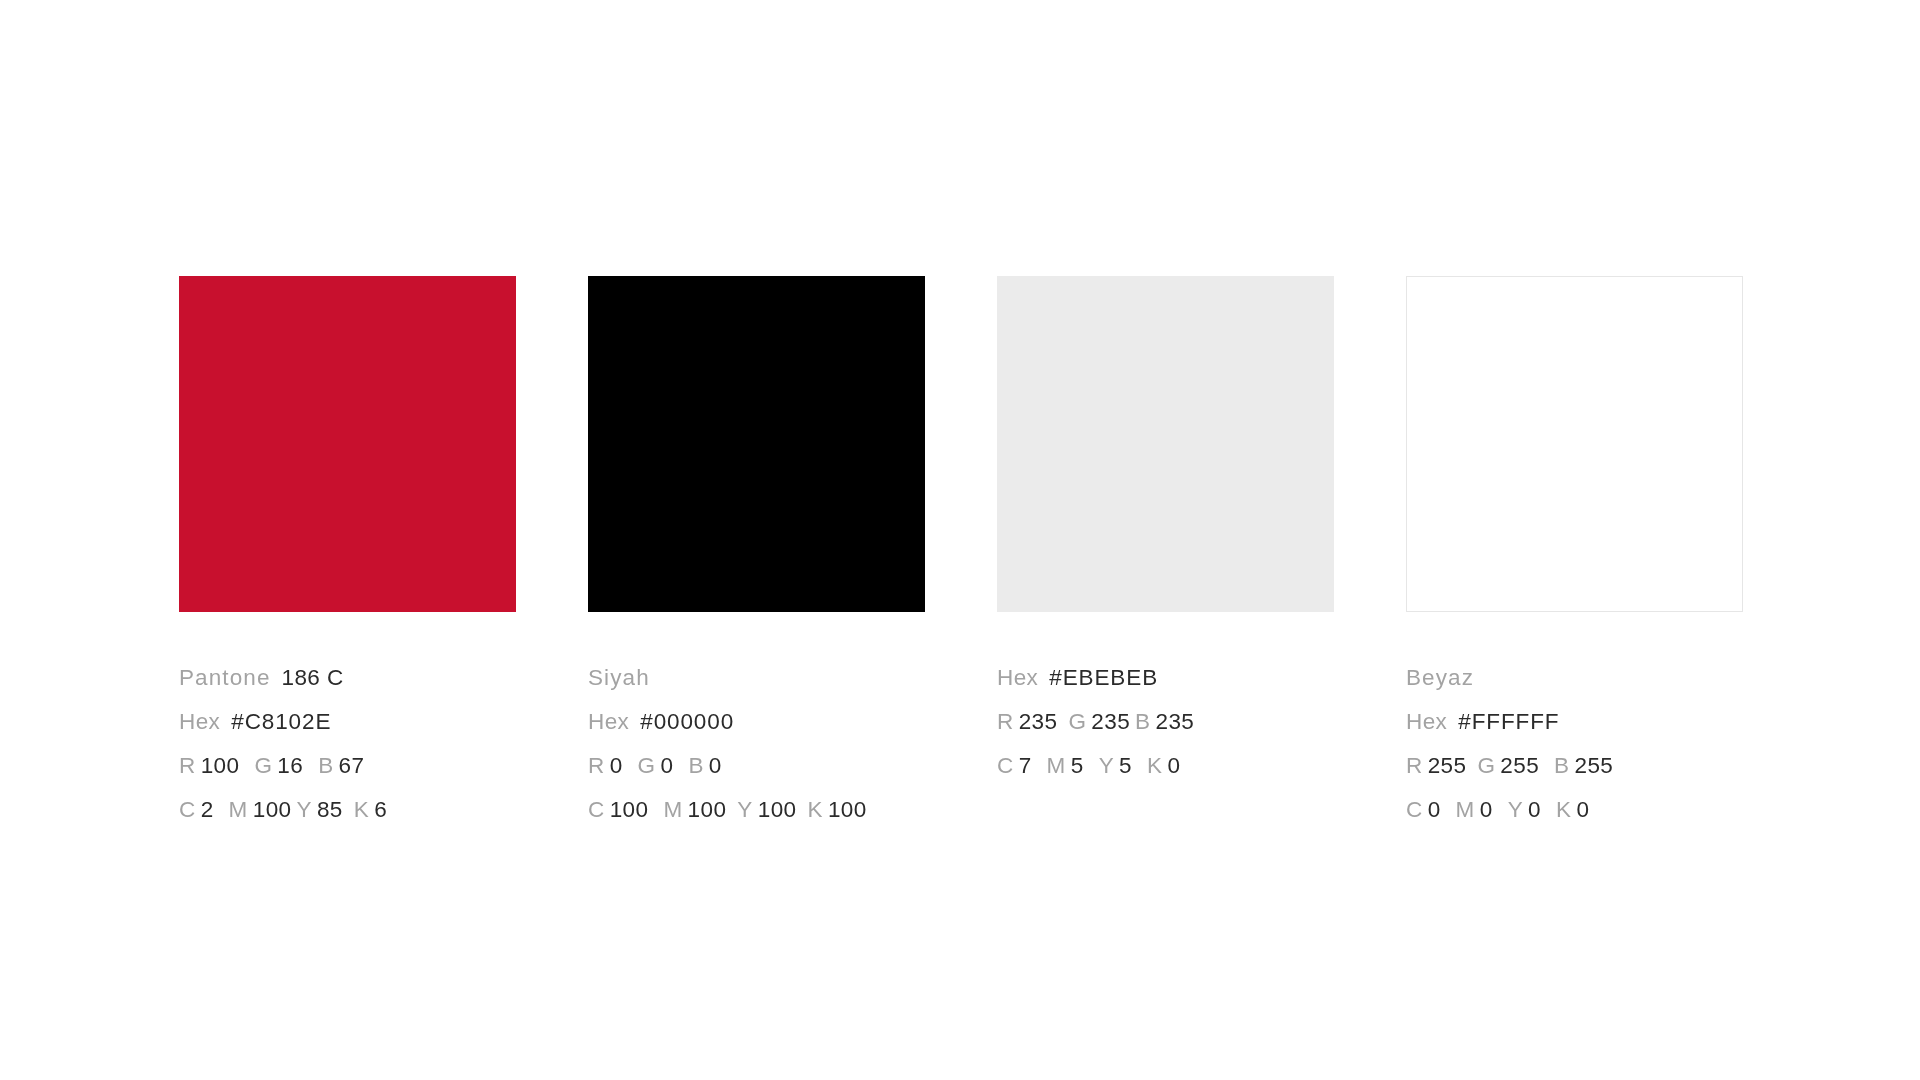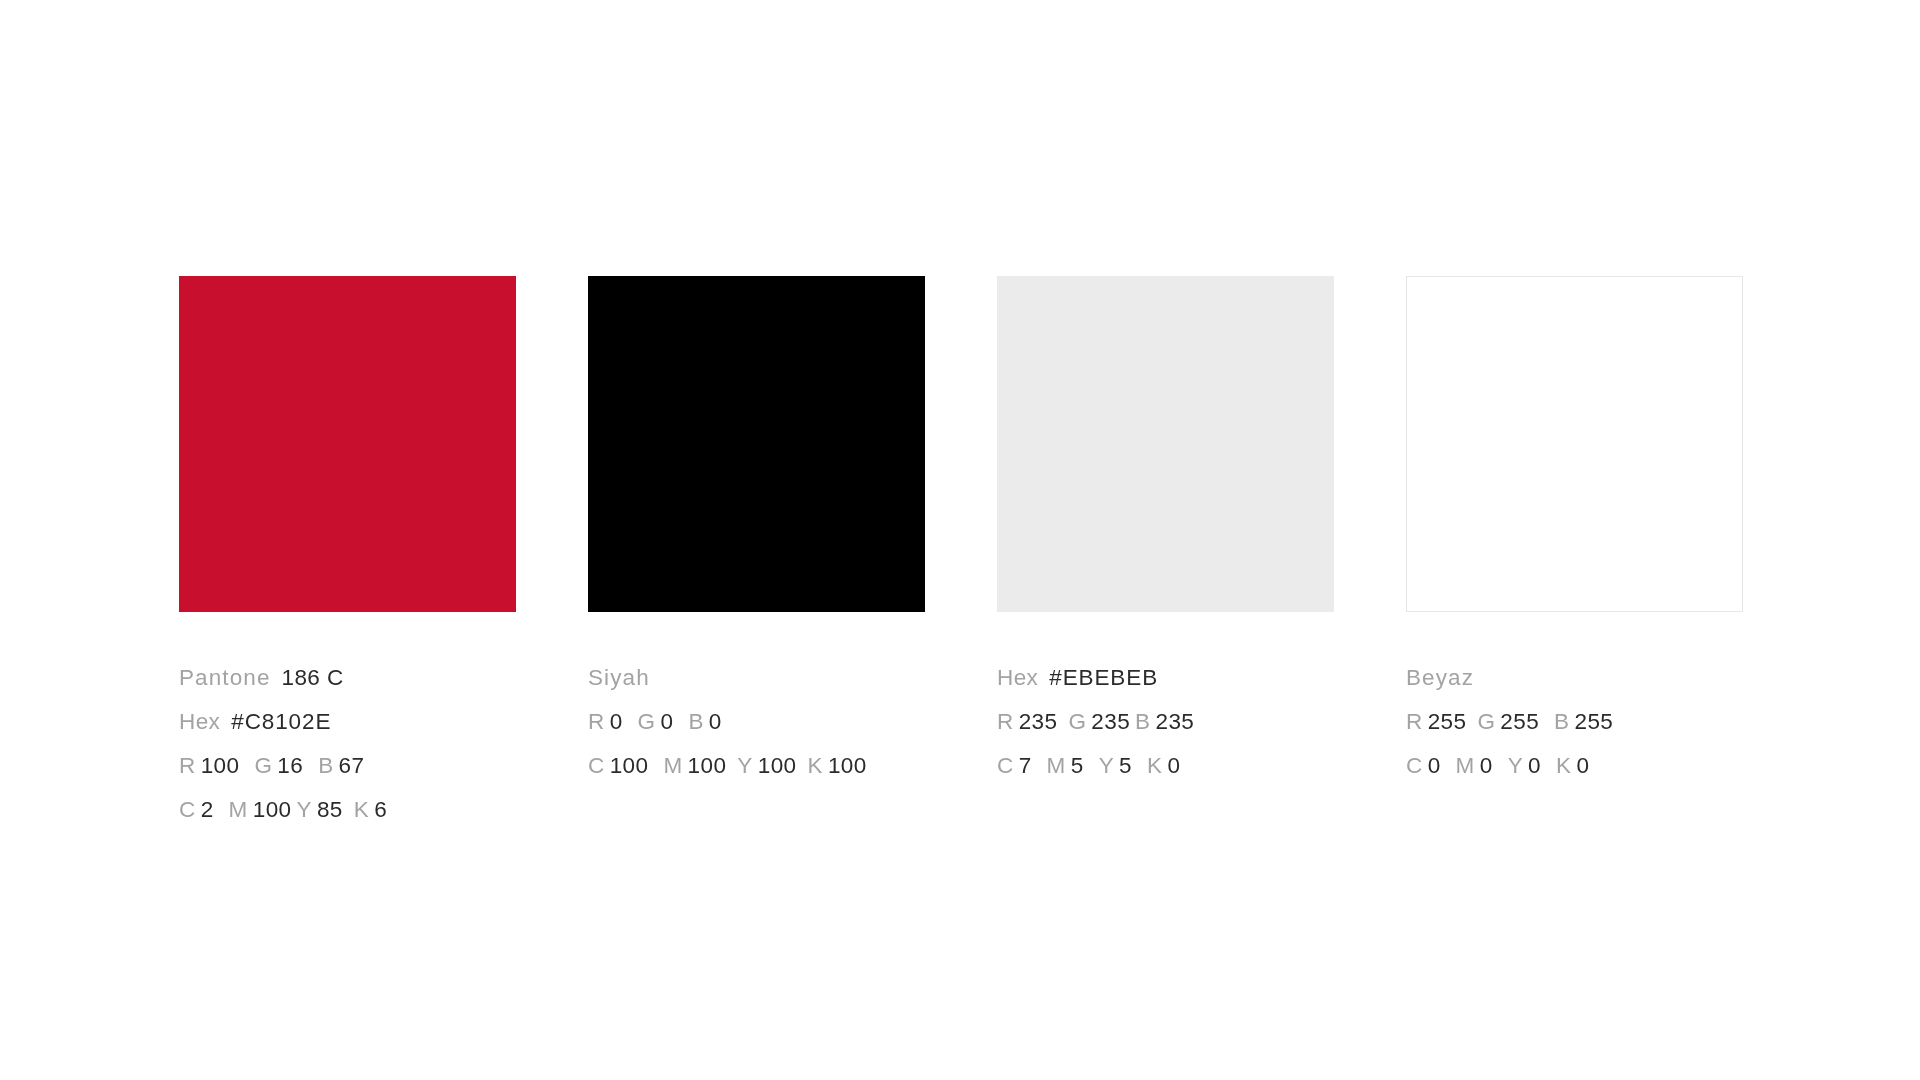--- a/index.html
+++ b/index.html
@@ -109,37 +109,39 @@
         <div class="info-line"><span class="label">Hex</span><span class="gapmd"></span><span class="value hexval">#C8102E</span></div>
         <div class="info-line"><span class="label">R</span><span class="gapsm"></span><span class="value">100</span><span class="gaplg"></span><span class="label">G</span><span class="gapsm"></span><span class="value">16</span><span class="gaplg"></span><span class="label">B</span><span class="gapsm"></span><span class="value">67</span></div>
         <div class="info-line"><span class="label">C</span><span class="gapsm"></span><span class="value">2</span><span class="gaplg"></span><span class="label">M</span><span class="gapsm"></span><span class="value">100</span><span class="gapsm"></span><span class="label">Y</span><span class="gapsm"></span><span class="value">85</span><span class="gapmd"></span><span class="label">K</span><span class="gapsm"></span><span class="value">6</span></div>
       </div>
     </div>
 
     <div class="swatch-col">
       <div class="swatch-chip" style="background:#000000;"></div>
       <div class="swatch-info">
         <div class="info-line name-line"><span class="label">Siyah</span></div>
+        <div class="info-line"><span class="label">Hex</span><span class="gapmd"></span><span class="value hexval">#000000</span></div>
         <div class="info-line"><span class="label">R</span><span class="gapsm"></span><span class="value">0</span><span class="gaplg"></span><span class="label">G</span><span class="gapsm"></span><span class="value">0</span><span class="gaplg"></span><span class="label">B</span><span class="gapsm"></span><span class="value">0</span></div>
         <div class="info-line"><span class="label">C</span><span class="gapsm"></span><span class="value">100</span><span class="gaplg"></span><span class="label">M</span><span class="gapsm"></span><span class="value">100</span><span class="gapmd"></span><span class="label">Y</span><span class="gapsm"></span><span class="value">100</span><span class="gapmd"></span><span class="label">K</span><span class="gapsm"></span><span class="value">100</span></div>
       </div>
     </div>
 
     <div class="swatch-col">
       <div class="swatch-chip" style="background:#EBEBEB;"></div>
       <div class="swatch-info">
         <div class="info-line"><span class="label">Hex</span><span class="gapmd"></span><span class="value hexval">#EBEBEB</span></div>
         <div class="info-line"><span class="label">R</span><span class="gapsm"></span><span class="value">235</span><span class="gapmd"></span><span class="label">G</span><span class="gapsm"></span><span class="value">235</span><span class="gapsm"></span><span class="label">B</span><span class="gapsm"></span><span class="value">235</span></div>
         <div class="info-line"><span class="label">C</span><span class="gapsm"></span><span class="value">7</span><span class="gaplg"></span><span class="label">M</span><span class="gapsm"></span><span class="value">5</span><span class="gaplg"></span><span class="label">Y</span><span class="gapsm"></span><span class="value">5</span><span class="gaplg"></span><span class="label">K</span><span class="gapsm"></span><span class="value">0</span></div>
       </div>
     </div>
 
     <div class="swatch-col">
       <div class="swatch-chip bordered" style="background:#FFFFFF;"></div>
       <div class="swatch-info">
         <div class="info-line name-line"><span class="label">Beyaz</span></div>
+        <div class="info-line"><span class="label">Hex</span><span class="gapmd"></span><span class="value hexval">#FFFFFF</span></div>
         <div class="info-line"><span class="label">R</span><span class="gapsm"></span><span class="value">255</span><span class="gapmd"></span><span class="label">G</span><span class="gapsm"></span><span class="value">255</span><span class="gaplg"></span><span class="label">B</span><span class="gapsm"></span><span class="value">255</span></div>
         <div class="info-line"><span class="label">C</span><span class="gapsm"></span><span class="value">0</span><span class="gaplg"></span><span class="label">M</span><span class="gapsm"></span><span class="value">0</span><span class="gaplg"></span><span class="label">Y</span><span class="gapsm"></span><span class="value">0</span><span class="gaplg"></span><span class="label">K</span><span class="gapsm"></span><span class="value">0</span></div>
       </div>
     </div>
 
   </div>
 </div>
 
 </body></html>

